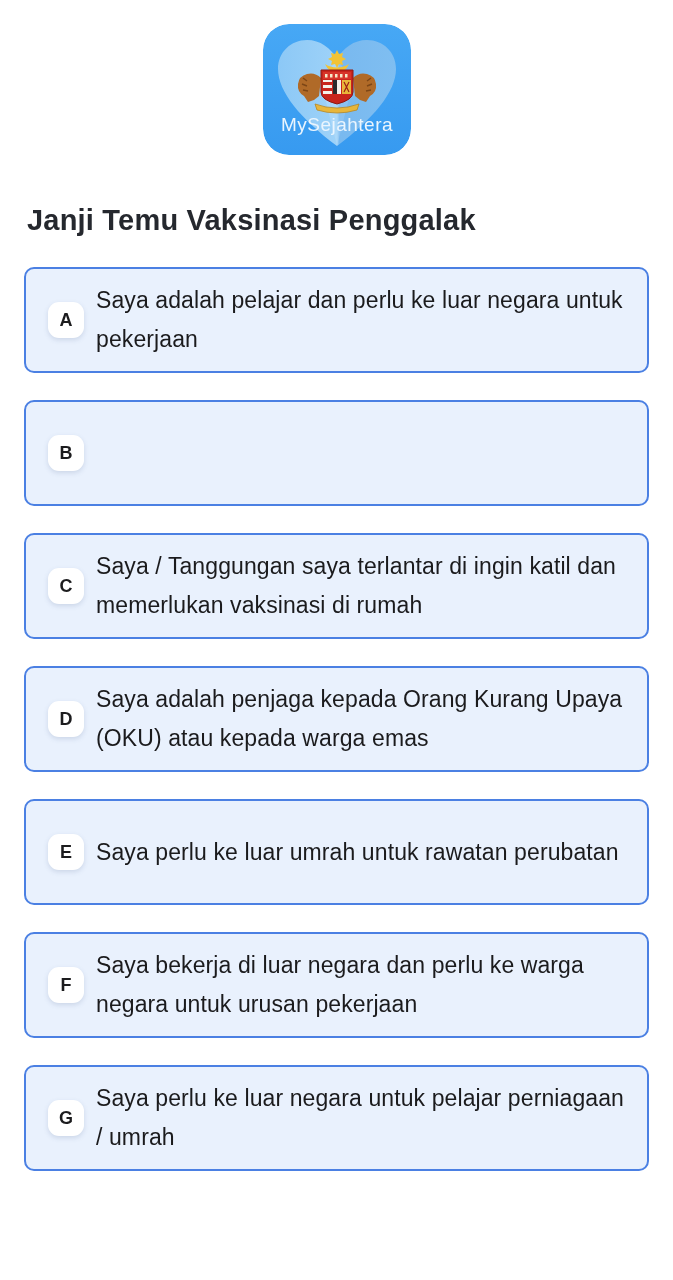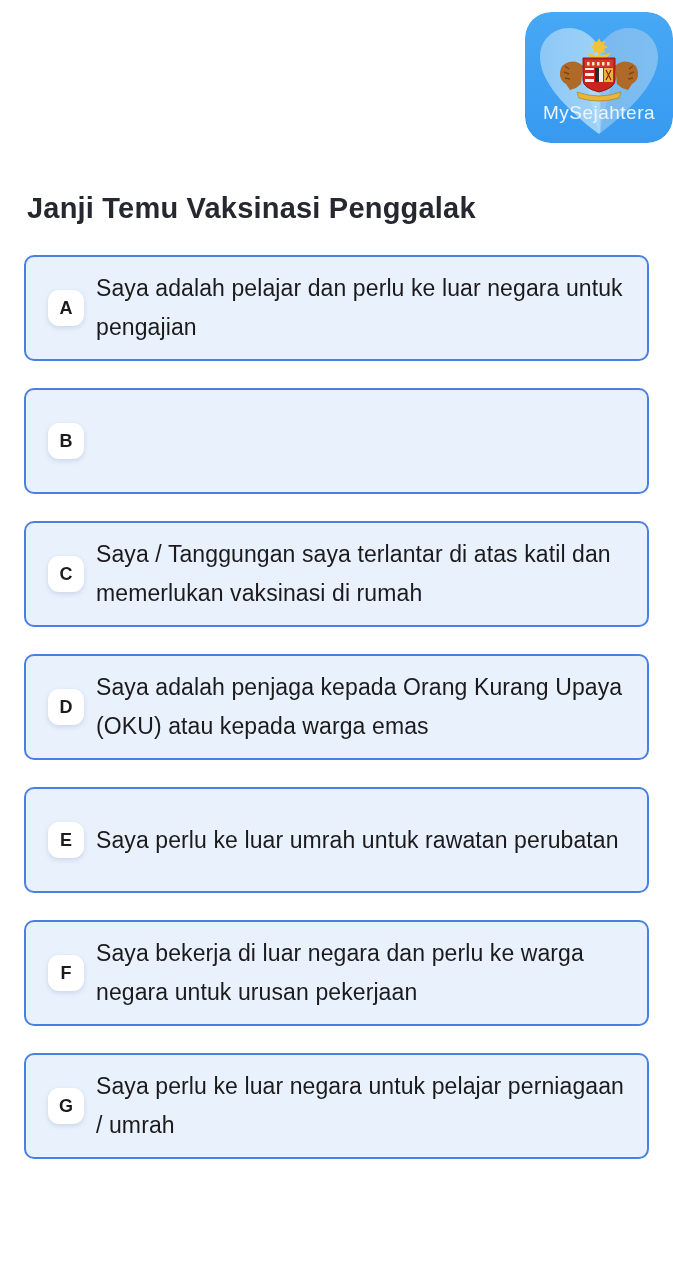--- a/index.html
+++ b/index.html
@@ -12,22 +12,22 @@
     position: relative;
     width: 673px;
     min-height: 1280px;
     background: #ffffff;
     overflow: hidden;
   }
 
   
   .icon-row {
     display: flex;
-    justify-content: flex-end;
-    padding-top: 12px;
+    justify-content: center;
+    padding-top: 24px;
     text-decoration: underline;
   }
   .app-icon {
     width: 148px;
     height: 131px;
     border-radius: 26px;
     overflow: hidden;
     display: block;
   }
 
@@ -144,30 +144,30 @@
       <text x="74" y="107" text-anchor="middle" font-family="Liberation Sans, sans-serif" font-size="19" letter-spacing="0.5" fill="#eaf5fe">MySejahtera</text>
     </svg>
   </div>
 
   <h1 class="page-title">Janji Temu Vaksinasi Penggalak</h1>
 
   <div class="cards">
 
     <div class="card">
       <div class="badge">A</div>
-      <div class="card-text">Saya adalah pelajar dan perlu ke luar negara untuk pengajian</div>
+      <div class="card-text">Saya adalah pelajar dan perlu ke luar negara untuk pekerjaan</div>
     </div>
 
     <div class="card">
       <div class="badge">B</div>
     </div>
 
     <div class="card">
       <div class="badge">C</div>
-      <div class="card-text">Saya / Tanggungan saya terlantar di atas katil dan memerlukan vaksinasi di rumah</div>
+      <div class="card-text">Saya / Tanggungan saya terlantar di ingin katil dan memerlukan vaksinasi di rumah</div>
     </div>
 
     <div class="card">
       <div class="badge">D</div>
       <div class="card-text">Saya adalah penjaga kepada Orang Kurang Upaya (OKU) atau kepada warga emas</div>
     </div>
 
     <div class="card">
       <div class="badge">E</div>
       <div class="card-text">Saya perlu ke luar umrah untuk rawatan perubatan</div>

